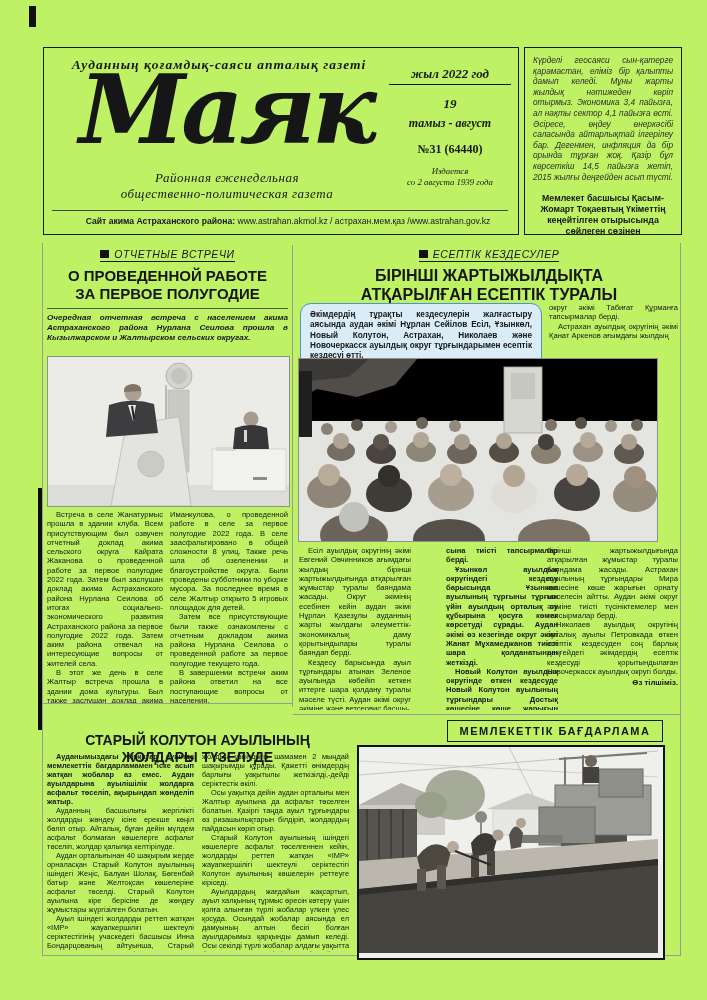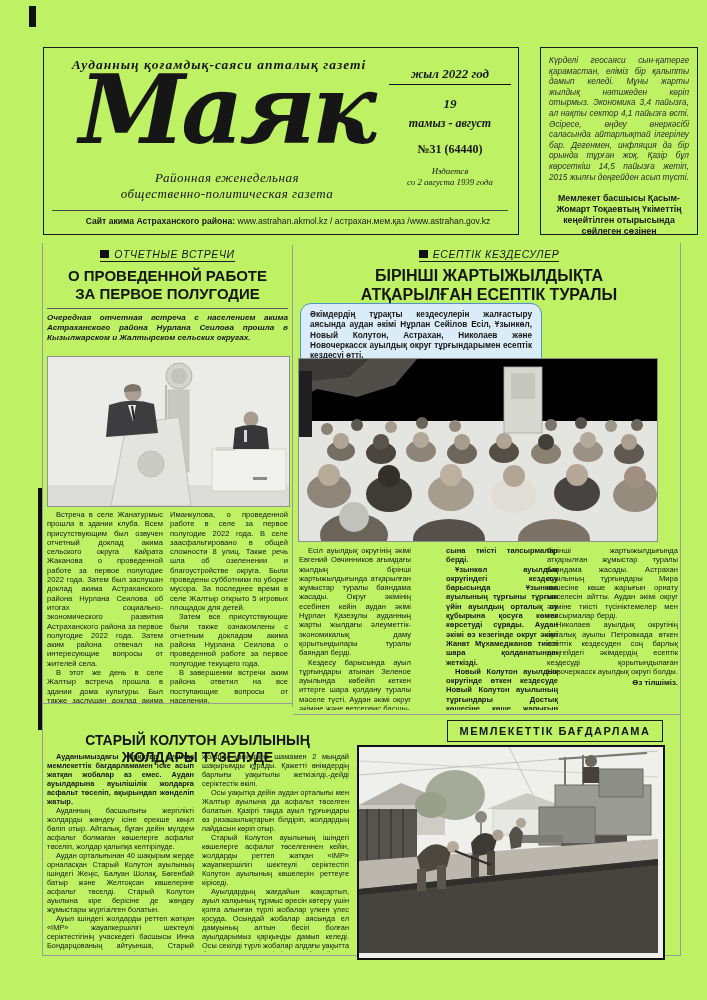--- a/index.html
+++ b/index.html
@@ -61,21 +61,21 @@
       <div>Издается</div>
       <div>со 2 августа 1939 года</div>
     </div>
     <div class="abs" style="left:8px;top:162px;width:456px;height:1px;background:#444;"></div>
     <div class="abs siteline" style="left:4px;top:168px;width:464px;">
       <span style="font-weight:bold;margin-left:16px;">Сайт акима Астраханского района:</span>
       <span>www.astrahan.akmol.kz / астрахан.мем.қаз /www.astrahan.gov.kz</span>
     </div>
   </div>
 
-  <div class="abs box" style="left:524px;top:47px;width:156px;height:186px;margin-left:16px;">
+  <div class="abs box" style="left:524px;top:47px;width:156px;height:186px;">
     <div class="abs quote-text" style="left:8px;top:7px;width:140px;">Күрделі геосаяси сын-қатерге қарамастан, еліміз бір қалыпты дамып келеді. Мұны жарты жылдық нәтижеден көріп отырмыз. Экономика 3,4 пайызға, ал нақты сектор 4,1 пайызға өсті. Әсіресе, өңдеу өнеркәсібі саласында айтарлықтай ілгерілеу бар. Дегенмен, инфляция да бір орында тұрған жоқ. Қазір бұл көрсеткіш 14,5 пайызға жетіп, 2015 жылғы деңгейден асып түсті.</div>
     <div class="abs quote-attr" style="left:6px;top:138px;width:144px;">Мемлекет басшысы Қасым-Жомарт Тоқаевтың Үкіметтің кеңейтілген отырысында сөйлеген сөзінен</div>
   </div>
 
   <div class="abs rule" style="left:42px;top:243px;width:1px;height:712px;"></div>
   <div class="abs rule" style="left:680px;top:243px;width:1px;height:712px;"></div>
   <div class="abs rule" style="left:292px;top:245px;width:1px;height:462px;"></div>
   <div class="abs rule" style="left:42px;top:703px;width:250px;height:1px;"></div>
   <div class="abs rule" style="left:293px;top:714px;width:388px;height:1px;"></div>
   <div class="abs rule" style="left:42px;top:955px;width:639px;height:1px;"></div>
@@ -133,20 +133,24 @@
     <div class="sectag">
       <span class="sq"></span>
       <span class="t">ЕСЕПТІК КЕЗДЕСУЛЕР</span>
     </div>
     <div class="headline" style="font-size:16px;line-height:19px;margin-top:4px;">
       <div>БІРІНШІ ЖАРТЫЖЫЛДЫҚТА</div>
       <div>АТҚАРЫЛҒАН ЕСЕПТІК ТУРАЛЫ</div>
     </div>
   </div>
   <div class="abs leadbox" style="left:300px;top:303px;width:222px;">Әкімдердің тұрақты кездесулерін жалғастыру аясында аудан әкімі Нұрлан Сейілов Есіл, Ұзынкөл, Новый Колутон, Астрахан, Николаев және Новочеркасск ауылдық округ тұрғындарымен есептік кездесуі өтті.</div>
+  <div class="abs colsmall contfirst" style="left:549px;top:303px;width:129px;height:52px;">
+      <p class="para">округ әкімі Табиғат Құрманға тапсырмалар берді.</p>
+      <p class="para">Астрахан ауылдық округінің әкімі Қанат Аркенов ағымдағы жылдың</p>
+    </div>
 
   <div class="abs photoframe" style="left:298px;top:358px;width:358px;height:182px;">
     <svg width="358" height="182" viewBox="0 0 358 182">
       <rect width="358" height="182" fill="#e4e4e0"></rect>
       <rect y="0" width="358" height="62" fill="#ececе8"></rect>
       <rect x="205" y="8" width="38" height="66" fill="#d7d7d2" stroke="#a9a9a3" stroke-width="0.8"></rect>
       <rect x="212" y="14" width="24" height="26" fill="#c7c7c1"></rect>
       <polygon points="0,0 118,0 96,26 58,38 18,30 0,40" fill="#514e4a"></polygon>
       <polygon points="0,0 70,0 50,18 10,22 0,26" fill="#3c3a37"></polygon>
       <rect x="0" y="12" width="13" height="66" fill="#1f1f1f"></rect>

